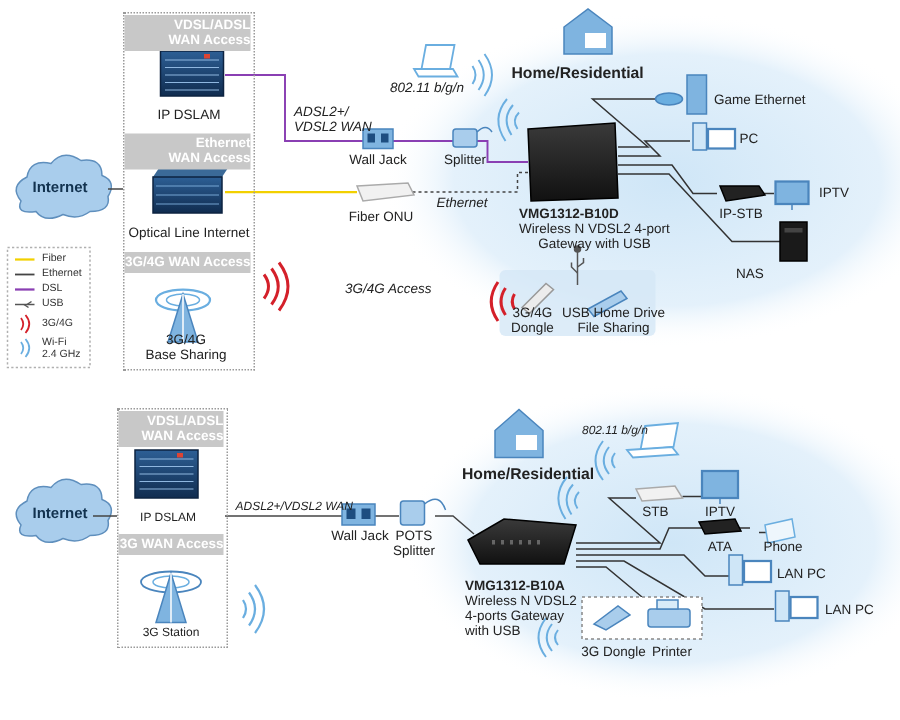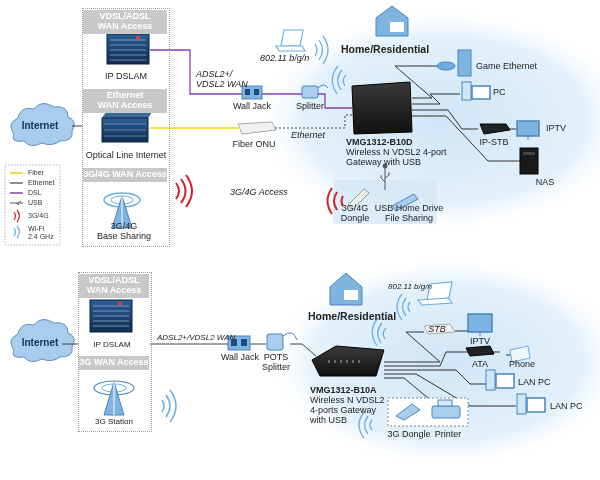--- a/index.html
+++ b/index.html
@@ -3,21 +3,21 @@
 <meta charset="utf-8">
 <style>
   html, body { margin:0; padding:0; background:#ffffff; }
   body { width:600px; height:480px; position:relative; overflow:hidden; font-family:"Liberation Sans", sans-serif; color:#222; }
   svg.diagram { position:absolute; left:0; top:0; width:600px; height:480px; }
   .lbl { position:absolute; font-size:9px; color:#222; white-space:nowrap; line-height:1.1; }
   .lbl.center { text-align:center; transform:translateX(-50%); }
   .lbl.italic { font-style:italic; }
   .lbl.bold { font-weight:bold; }
   .lbl.big { font-size:10.5px; font-weight:bold; }
-  .hdr { position:absolute; background:#c8c8c8; color:#fff; font-weight:bold; font-size:9px; text-align:center; line-height:1.1; padding:2px 0; }
+  .hdr { position:absolute; background:#c8c8c8; color:#fff; font-weight:bold; font-size:9px; text-align:right; line-height:1.1; padding:2px 0; }
   .wanbox { position:absolute; border:1px dotted #9a9a9a; background:#fff; }
   .legend-row { position:absolute; font-size:7px; color:#333; white-space:nowrap; }
   .cloud-text { position:absolute; font-weight:bold; font-size:10px; color:#12324f; transform:translateX(-50%); }
 </style>
 </head>
 <body>
 
 <svg class="diagram" viewBox="0 0 600 480">
   <defs>
     <radialGradient id="homeGrad" cx="0.5" cy="0.5" r="0.5">
@@ -348,30 +348,30 @@
 </div>
 <div class="lbl center" style="left:252px;top:102px;">Wall Jack</div>
 <div class="lbl center" style="left:310px;top:102px;">Splitter</div>
 <div class="lbl center" style="left:254px;top:140px;">Fiber ONU</div>
 <div class="lbl italic" style="left:291px;top:131px;">Ethernet</div>
 <div class="lbl italic" style="left:260px;top:54px;">802.11 b/g/n</div>
 <div class="lbl italic" style="left:230px;top:188px;">3G/4G Access</div>
 <div class="lbl big" style="left:341px;top:44px;">Home/Residential</div>
 
 <div class="lbl bold" style="left:346px;top:138px;">VMG1312-B10D</div>
-<div class="lbl" style="left:346px;top:148px;">
+<div class="lbl" style="left:346px;top:148px;text-align:center;">
   <div>Wireless N VDSL2 4-port</div>
   <div>Gateway with USB</div>
 </div>
 
 <div class="lbl" style="left:476px;top:62px;">Game Ethernet</div>
 <div class="lbl" style="left:493px;top:88px;">PC</div>
 <div class="lbl center" style="left:494px;top:138px;">IP-STB</div>
 <div class="lbl" style="left:546px;top:124px;">IPTV</div>
-<div class="lbl center" style="left:545px;top:178px;">NAS</div>
+<div class="lbl center" style="left:500px;top:178px;">NAS</div>
 
 <div class="lbl center" style="left:355px;top:204px;">
   <div>3G/4G</div>
   <div>Dongle</div>
 </div>
 <div class="lbl center" style="left:409px;top:204px;">
   <div>USB Home Drive</div>
   <div>File Sharing</div>
 </div>
 
@@ -407,21 +407,21 @@
 <div class="lbl big" style="left:308px;top:311px;">Home/Residential</div>
 <div class="lbl italic" style="left:388px;top:283px;font-size:8px;">802.11 b/g/n</div>
 
 <div class="lbl bold" style="left:310px;top:386px;">VMG1312-B10A</div>
 <div class="lbl" style="left:310px;top:396px;">
   <div>Wireless N VDSL2</div>
   <div>4-ports Gateway</div>
   <div>with USB</div>
 </div>
 
-<div class="lbl center" style="left:437px;top:325px;font-style:italic;">STB</div>
+<div class="lbl center" style="left:437px;top:337px;">STB</div>
 <div class="lbl center" style="left:480px;top:337px;">IPTV</div>
 <div class="lbl center" style="left:480px;top:360px;">ATA</div>
 <div class="lbl center" style="left:522px;top:360px;">Phone</div>
 <div class="lbl" style="left:518px;top:378px;">LAN PC</div>
 <div class="lbl" style="left:550px;top:402px;">LAN PC</div>
 
 <div class="lbl center" style="left:409px;top:430px;">3G Dongle</div>
 <div class="lbl center" style="left:448px;top:430px;">Printer</div>
 
 </body></html>

